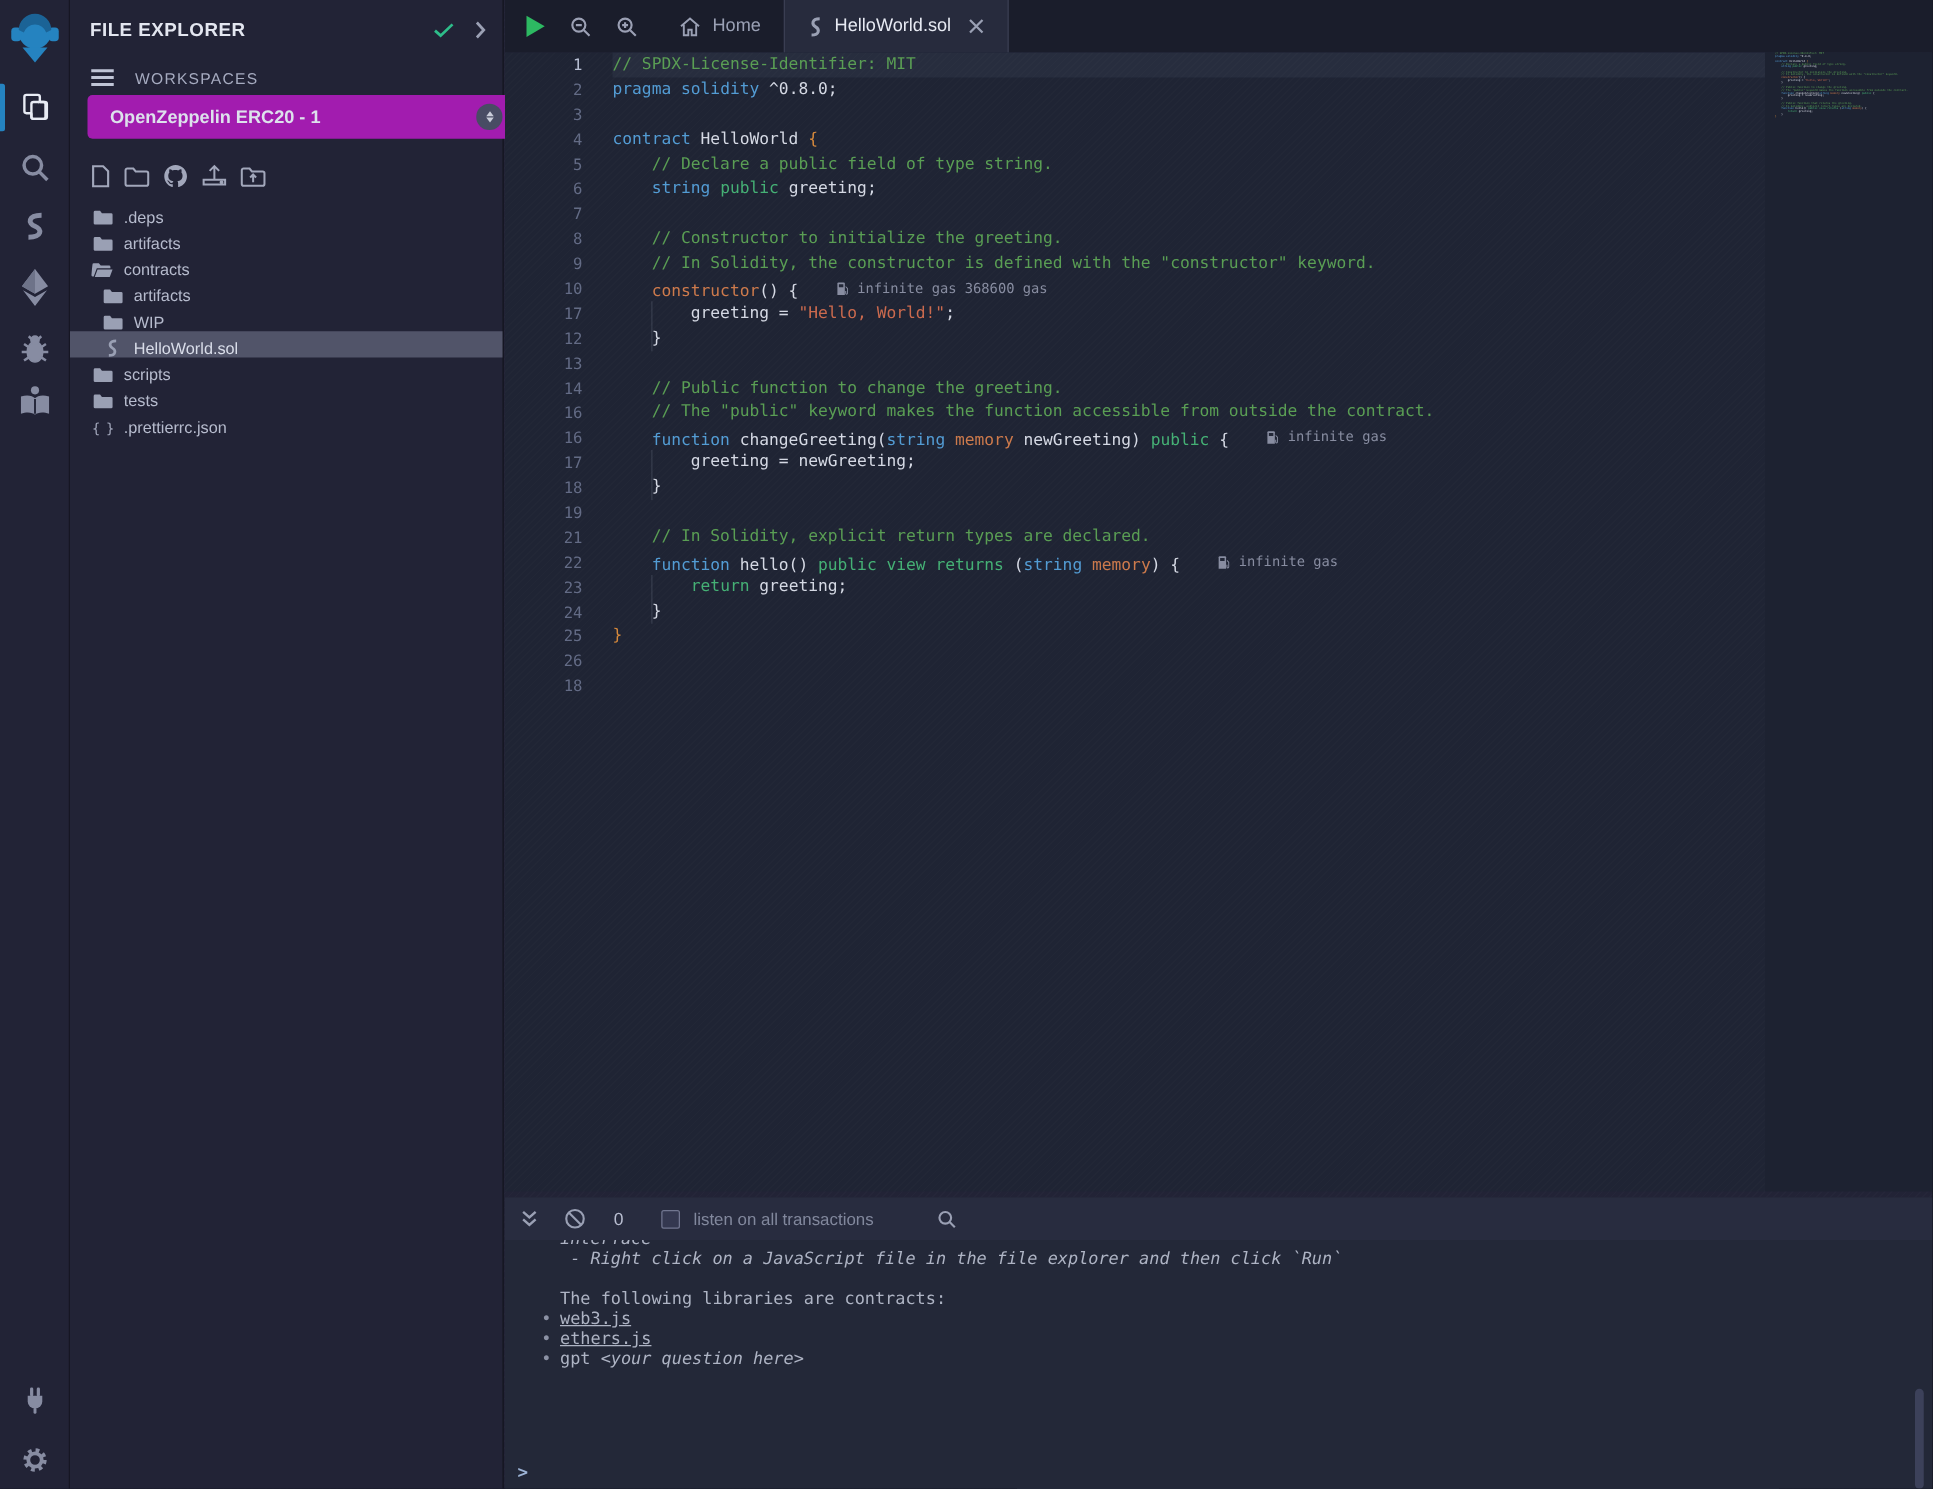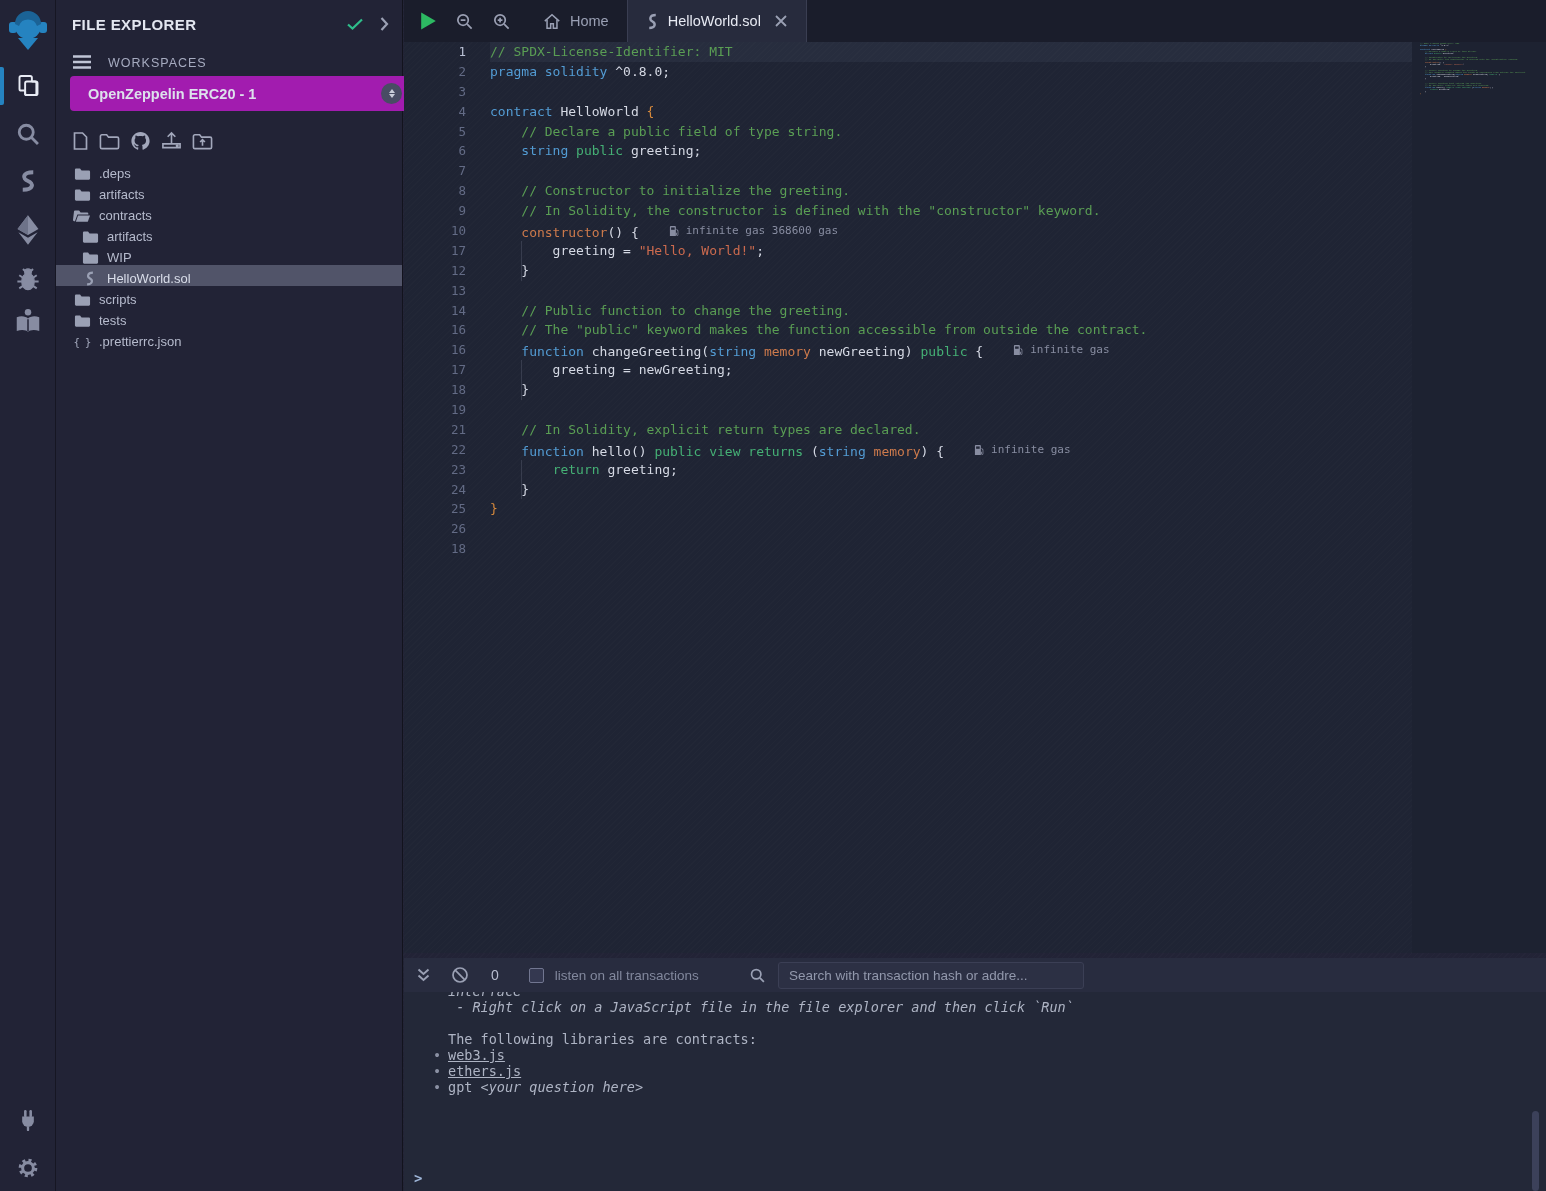--- a/index.html
+++ b/index.html
@@ -484,21 +484,20 @@
         </span>
         <span class="tt-count">0</span>
         <span class="tt-check"></span>
         <span class="tt-label">listen on all transactions</span>
         <span class="tt-search-ic">
           <svg width="17" height="17" viewBox="0 0 20 20" fill="none" stroke="currentColor" stroke-width="2">
               <circle cx="8.5" cy="8.5" r="5.5"></circle>
               <path d="M12.8 12.8 L17.5 17.5"></path>
             </svg>
         </span>
-        <input class="tt-input" placeholder="Search with transaction hash or addre..." style="">
       </div>
       <div class="term-body">
         <div class="term-lines">
             <div class="tl"><span class="it">interface</span></div>
             <div class="tl"><span class="it"> - Right click on a JavaScript file in the file explorer and then click `Run`</span></div>
             <div class="tl"></div>
             <div class="tl"><span>The following libraries are contracts:</span></div>
             <div class="tl"><span class="bullet">•</span><span class="un">web3.js</span></div>
             <div class="tl"><span class="bullet">•</span><span class="un">ethers.js</span></div>
             <div class="tl"><span class="bullet">•</span><span>gpt </span><span class="it">&lt;your question here&gt;</span></div>

